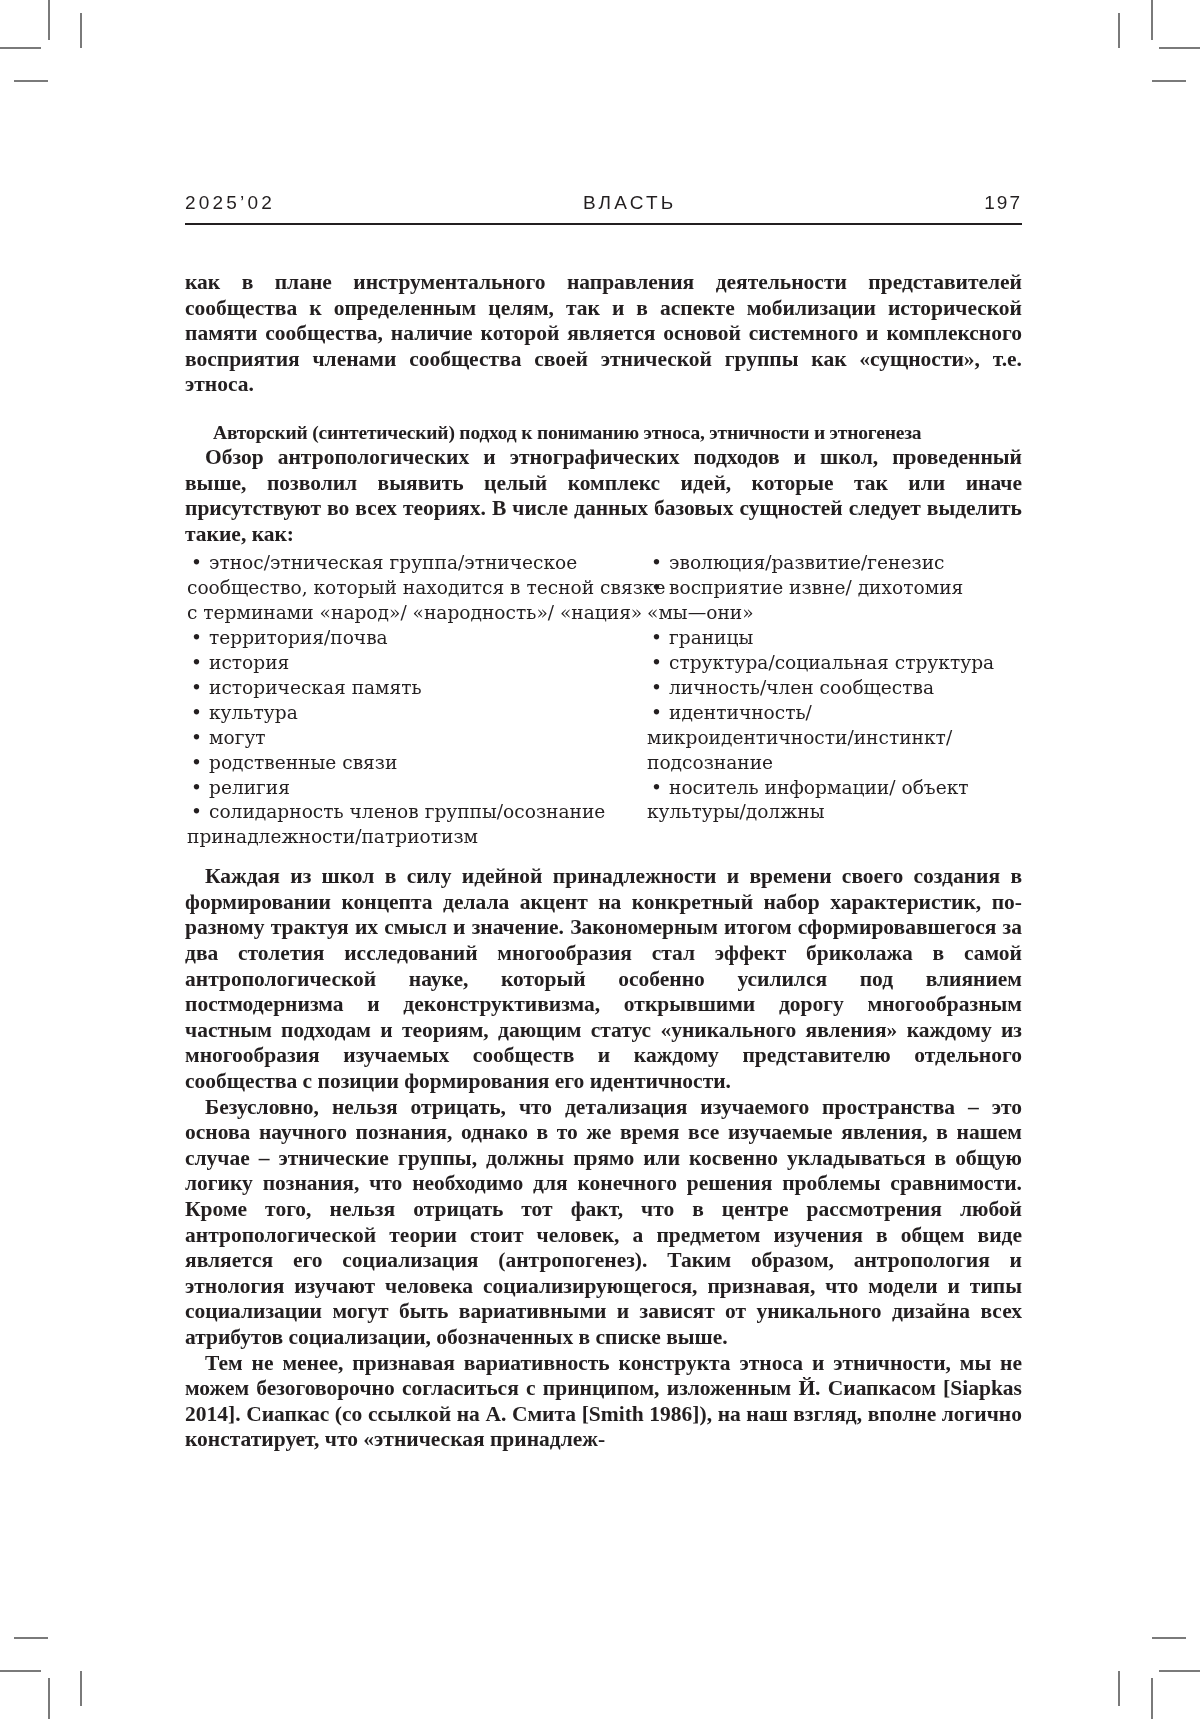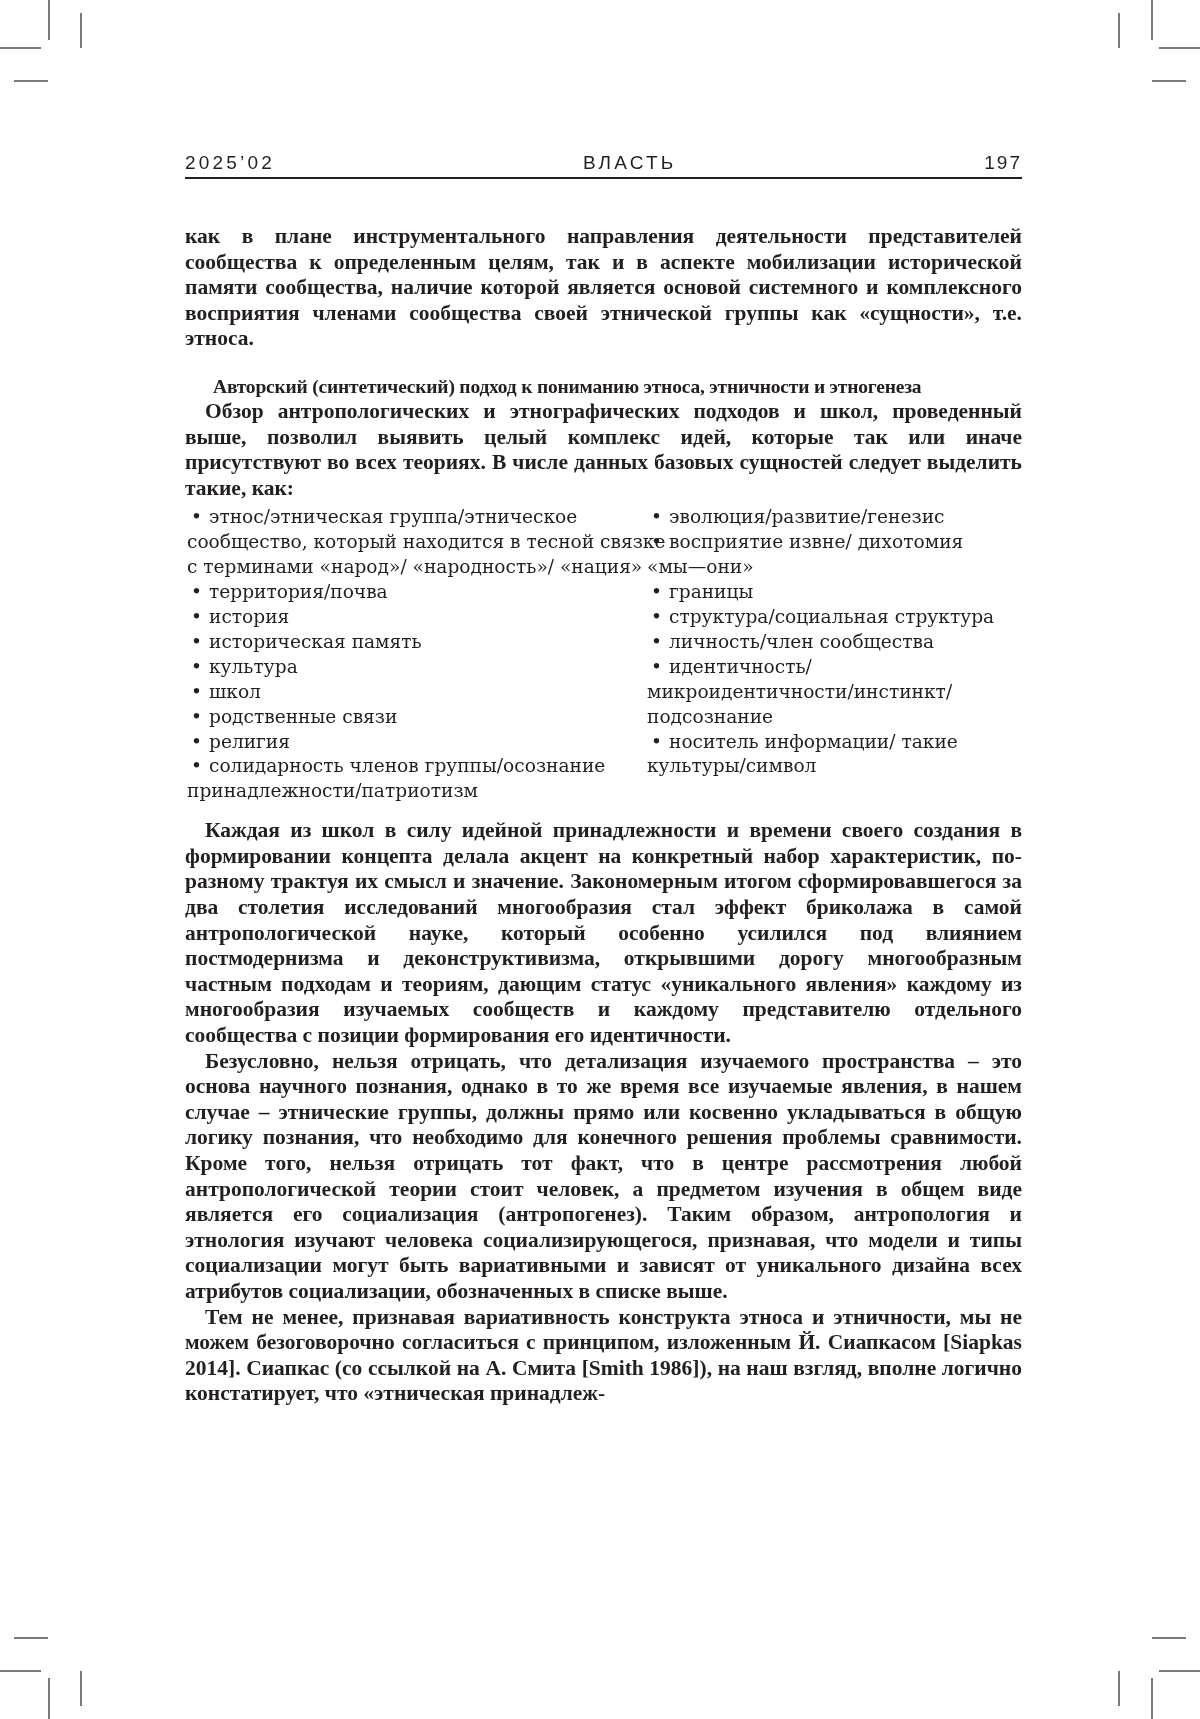--- a/index.html
+++ b/index.html
@@ -1,21 +1,21 @@
 <!DOCTYPE html>
 <html><head>
 <meta charset="utf-8">
 <style>
   html, body { margin: 0; padding: 0; background: #ffffff; }
   body { width: 1200px; height: 1719px; position: relative; overflow: hidden; color: #231f20; }
   .mark { position: absolute; background: #7a7a7a; }
   .page { position: absolute; left: 185px; top: 150px; width: 837px; }
   .running-head { display: flex; justify-content: space-between; align-items: flex-end;
     font-family: "Liberation Sans", sans-serif; font-size: 19px; letter-spacing: 3.2px;
-    height: 24px; padding-bottom: 3px; border-bottom: 2.5px solid #231f20; color: #231f20; }
+    height: 24px; padding-bottom: 9px; border-bottom: 2.5px solid #231f20; color: #231f20; margin-top: 40px; }
   .running-head span:last-child { letter-spacing: 2px; }
   .body-text { font-family: "Liberation Serif", serif; font-size: 21.5px; line-height: 25.6px;
     text-align: justify; margin: 0; }
   .intro { margin-top: 45px; }
   .p { text-indent: 0; font-weight: bold; }
   .p.indent { text-indent: 20px; }
   .section-title { font-family: "Liberation Serif", serif; font-weight: bold; font-size: 19.5px;
     line-height: 25px; margin: 22px 0 0 28px; letter-spacing: -0.2px; }
   .lists { display: flex; margin-top: 4px; margin-bottom: 14px;
     font-family: "DejaVu Serif", serif; font-size: 18.6px; line-height: 24.9px; }
@@ -59,32 +59,32 @@
   <div class="section-title">Авторский (синтетический) подход к пониманию этноса, этничности и этногенеза</div>
   <p class="body-text p indent">Обзор антропологических и этнографических подходов и школ, проведен­ный выше, позволил выявить целый комплекс идей, которые так или иначе присутствуют во всех теориях. В числе данных базовых сущностей следует выделить такие, как:</p>
 
   <div class="lists">
     <div class="col-left" id="list-left">
         <div class="li"><span class="bullet">•</span><span>этнос/этническая группа/этническое сообщество, который находится в тесной связке с терминами «народ»/ «народность»/ «нация»</span></div>
         <div class="li"><span class="bullet">•</span><span>территория/почва</span></div>
         <div class="li"><span class="bullet">•</span><span>история</span></div>
         <div class="li"><span class="bullet">•</span><span>историческая память</span></div>
         <div class="li"><span class="bullet">•</span><span>культура</span></div>
-        <div class="li"><span class="bullet">•</span><span>школ</span></div>
+        <div class="li"><span class="bullet">•</span><span>могут</span></div>
         <div class="li"><span class="bullet">•</span><span>родственные связи</span></div>
         <div class="li"><span class="bullet">•</span><span>религия</span></div>
         <div class="li"><span class="bullet">•</span><span>солидарность членов группы/осознание принадлежности/патриотизм</span></div>
       </div>
     <div class="col-right" id="list-right">
         <div class="li"><span class="bullet">•</span><span>эволюция/развитие/генезис</span></div>
         <div class="li"><span class="bullet">•</span><span>восприятие извне/ дихотомия «мы—они»</span></div>
         <div class="li"><span class="bullet">•</span><span>границы</span></div>
         <div class="li"><span class="bullet">•</span><span>структура/социальная структура</span></div>
         <div class="li"><span class="bullet">•</span><span>личность/член сообщества</span></div>
         <div class="li"><span class="bullet">•</span><span>идентичность/ микроидентичности/инстинкт/ подсознание</span></div>
-        <div class="li"><span class="bullet">•</span><span>носитель информации/ такие культуры/символ</span></div>
+        <div class="li"><span class="bullet">•</span><span>носитель информации/ объект культуры/должны</span></div>
       </div>
   </div>
 
   <p class="body-text p indent">Каждая из школ в силу идейной принадлежности и времени своего созда­ния в формировании концепта делала акцент на конкретный набор харак­теристик, по-разному трактуя их смысл и значение. Закономерным итогом сформировавшегося за два столетия исследований многообразия стал эффект бриколажа в самой антропологической науке, который особенно усилился под влиянием постмодернизма и деконструктивизма, открывшими дорогу многообразным частным подходам и теориям, дающим статус «уникального явления» каждому из многообразия изучаемых сообществ и каждому предста­вителю отдельного сообщества с позиции формирования его идентичности.</p>
   <p class="body-text p indent">Безусловно, нельзя отрицать, что детализация изучаемого пространства – это основа научного познания, однако в то же время все изучаемые явления, в нашем случае – этнические группы, должны прямо или косвенно уклады­ваться в общую логику познания, что необходимо для конечного решения проблемы сравнимости. Кроме того, нельзя отрицать тот факт, что в центре рассмотрения любой антропологической теории стоит человек, а предметом изучения в общем виде является его социализация (антропогенез). Таким образом, антропология и этнология изучают человека социализирующегося, признавая, что модели и типы социализации могут быть вариативными и зависят от уникального дизайна всех атрибутов социализации, обозначенных в списке выше.</p>
   <p class="body-text p indent">Тем не менее, признавая вариативность конструкта этноса и этнично­сти, мы не можем безоговорочно согласиться с принципом, изложенным Й. Сиапкасом [Siapkas 2014]. Сиапкас (со ссылкой на А. Смита [Smith 1986]), на наш взгляд, вполне логично констатирует, что «этническая принадлеж-</p>
 </div>
 
 </body></html>

